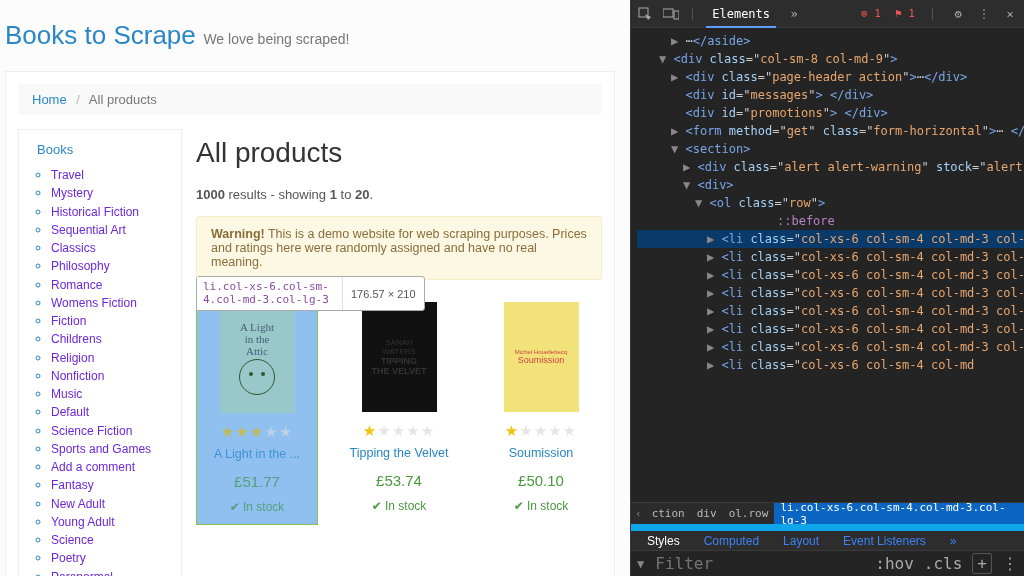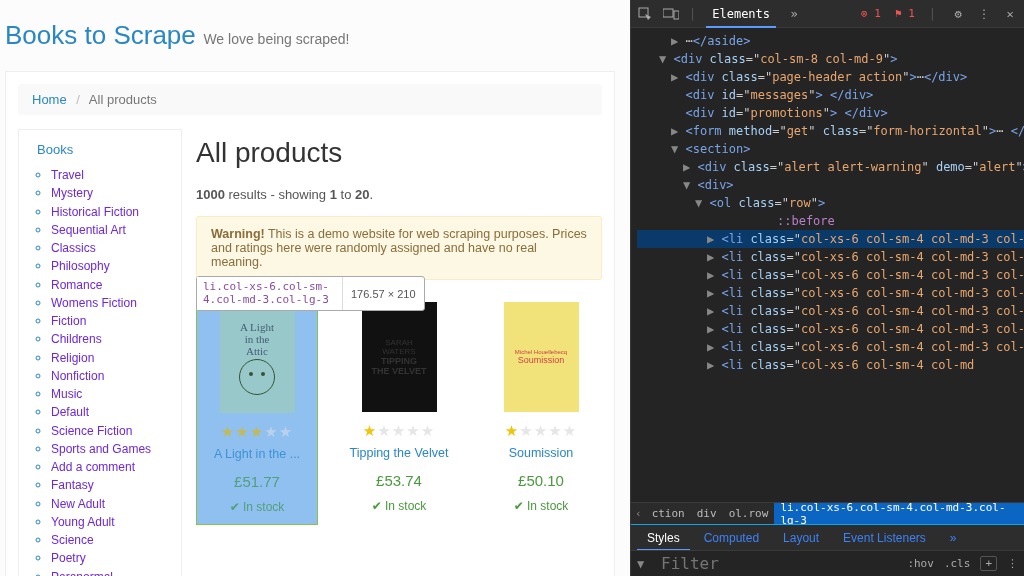--- a/index.html
+++ b/index.html
@@ -54,27 +54,27 @@
   .t-attr { color: #a6d0f5; }
   .t-val { color: #e8a66e; }
   .t-pseudo { color: #b97fc9; padding-left: 70px; }
   .caret { color: #888; cursor: pointer; }
   .ln.hl { background: #0a3a6a; }
   .ln.dim-annot::after { content: " == $0"; color: #7aa0c9; }
   .dt-crumb { height: 22px; background: #2b2b2b; border-top: 1px solid #3a3a3a; display: flex; align-items: center; font-size: 11px; overflow: hidden; }
   .dt-crumb .chev { color: #888; padding: 0 4px; cursor: pointer; }
   .dt-crumb .cb { color: #bbb; padding: 2px 6px; cursor: pointer; }
   .dt-crumb .cb.sel { background: #0a66c2; color: #fff; border-radius: 2px; }
-  .dt-tabs2 { height: 26px; background: #2d2d2d; border-top: 1px solid #0ea5e9; display: flex; align-items: center; gap: 4px; padding: 0 6px; }
+  .dt-tabs2 { height: 26px; background: #2d2d2d; border-top: 7px solid #0ea5e9; display: flex; align-items: center; gap: 4px; padding: 0 6px; }
   .dt-tabs2 .t2 { color: #3b82f6; padding: 0 10px; cursor: pointer; font-family: -apple-system, Arial, sans-serif; height: 26px; line-height: 26px; }
   .dt-tabs2 .t2.active { color: #fff; border-bottom: 2px solid #5b9cff; }
   .dt-filter { height: 26px; background: #242424; border-top: 1px solid #3a3a3a; display: flex; align-items: center; padding: 0 6px; gap: 10px; }
   .dt-filter .funnel { color: #888; width: 14px; cursor: pointer; }
   .dt-filter input { flex: 1; background: transparent; border: none; color: #ccc; font-family: inherit; font-size: 16px; outline: none; }
-  .dt-filter .tag { color: #aaa; font-size: 11px; cursor: pointer; } .indent-2 { padding-left: 22px; } .indent-3 { padding-left: 34px; }
+  .dt-filter .tag { color: #aaa; font-size: 16px; cursor: pointer; } .indent-2 { padding-left: 22px; } .indent-3 { padding-left: 34px; }
   .indent-4 { padding-left: 46px; } .indent-5 { padding-left: 58px; } .indent-6 { padding-left: 70px; }
   
   .cover1 { background: #b4d9b4; color: #335533; padding: 4px; flex-direction: column; }
   .cover2 { background: #111; color: #fff; padding: 6px; flex-direction: column; justify-content:space-between; }
   .cover3 { background: #f2e27a; color: #c44; padding: 6px; flex-direction: column; justify-content:flex-start; }
   .face { width: 36px; height: 36px; border: 1px solid #335533; border-radius: 50%; margin-top: 4px; position: relative; }
   .face::before, .face::after { content: ""; position: absolute; width: 4px; height: 4px; background: #335533; border-radius: 50%; top: 12px; }
   .face::before { left: 9px; } .face::after { right: 9px; }
 </style>
 </head>
@@ -202,21 +202,21 @@
   </div>
 
   <div class="dt-tree" id="dom-tree">
       <div class="ln indent-3"><span class="caret">▶</span> ⋯<span class="t-tag">&lt;/aside&gt;</span></div>
       <div class="ln indent-2"><span class="caret">▼</span> <span class="t-tag">&lt;div </span><span class="t-attr">class</span>="<span class="t-val">col-sm-8 col-md-9</span>"<span class="t-tag">&gt;</span></div>
       <div class="ln indent-3"><span class="caret">▶</span> <span class="t-tag">&lt;div </span><span class="t-attr">class</span>="<span class="t-val">page-header action</span>"<span class="t-tag">&gt;</span>⋯<span class="t-tag">&lt;/div&gt;</span></div>
       <div class="ln indent-3"><span class="caret"> </span> <span class="t-tag">&lt;div </span><span class="t-attr">id</span>="<span class="t-val">messages</span>"<span class="t-tag">&gt; &lt;/div&gt;</span></div>
       <div class="ln indent-3"><span class="caret"> </span> <span class="t-tag">&lt;div </span><span class="t-attr">id</span>="<span class="t-val">promotions</span>"<span class="t-tag">&gt; &lt;/div&gt;</span></div>
       <div class="ln indent-3"><span class="caret">▶</span> <span class="t-tag">&lt;form </span><span class="t-attr">method</span>="<span class="t-val">get</span>" <span class="t-attr">class</span>="<span class="t-val">form-horizontal</span>"<span class="t-tag">&gt;</span>⋯ <span class="t-tag">&lt;/form&gt;</span></div>
       <div class="ln indent-3"><span class="caret">▼</span> <span class="t-tag">&lt;section&gt;</span></div>
-      <div class="ln indent-4"><span class="caret">▶</span> <span class="t-tag">&lt;div </span><span class="t-attr">class</span>="<span class="t-val">alert alert-warning</span>" <span class="t-attr">demo</span>="<span class="t-val">alert</span>"<span class="t-tag">&gt;</span>⋯</div>
+      <div class="ln indent-4"><span class="caret">▶</span> <span class="t-tag">&lt;div </span><span class="t-attr">class</span>="<span class="t-val">alert alert-warning</span>" <span class="t-attr">stock</span>="<span class="t-val">alert</span>"<span class="t-tag">&gt;</span>⋯</div>
       <div class="ln indent-4"><span class="caret">▼</span> <span class="t-tag">&lt;div&gt;</span></div>
       <div class="ln indent-5"><span class="caret">▼</span> <span class="t-tag">&lt;ol </span><span class="t-attr">class</span>="<span class="t-val">row</span>"<span class="t-tag">&gt;</span></div>
       <div class="ln indent-6"><span class="t-pseudo">::before</span></div>
       <div class="ln indent-6 hl dim-annot"><span class="caret">▶</span> <span class="t-tag">&lt;li </span><span class="t-attr">class</span>="<span class="t-val">col-xs-6 col-sm-4 col-md-3 col-lg-3</span>"⋯</div>
       <div class="ln indent-6"><span class="caret">▶</span> <span class="t-tag">&lt;li </span><span class="t-attr">class</span>="<span class="t-val">col-xs-6 col-sm-4 col-md-3 col-lg-3</span>"⋯ </div>
       <div class="ln indent-6"><span class="caret">▶</span> <span class="t-tag">&lt;li </span><span class="t-attr">class</span>="<span class="t-val">col-xs-6 col-sm-4 col-md-3 col-lg-3</span>"⋯ </div>
       <div class="ln indent-6"><span class="caret">▶</span> <span class="t-tag">&lt;li </span><span class="t-attr">class</span>="<span class="t-val">col-xs-6 col-sm-4 col-md-3 col-lg-3</span>"⋯ </div>
       <div class="ln indent-6"><span class="caret">▶</span> <span class="t-tag">&lt;li </span><span class="t-attr">class</span>="<span class="t-val">col-xs-6 col-sm-4 col-md-3 col-lg-3</span>"⋯ </div>
       <div class="ln indent-6"><span class="caret">▶</span> <span class="t-tag">&lt;li </span><span class="t-attr">class</span>="<span class="t-val">col-xs-6 col-sm-4 col-md-3 col-lg-3</span>"⋯ </div>
       <div class="ln indent-6"><span class="caret">▶</span> <span class="t-tag">&lt;li </span><span class="t-attr">class</span>="<span class="t-val">col-xs-6 col-sm-4 col-md-3 col-lg-3</span>"⋯ </div>

